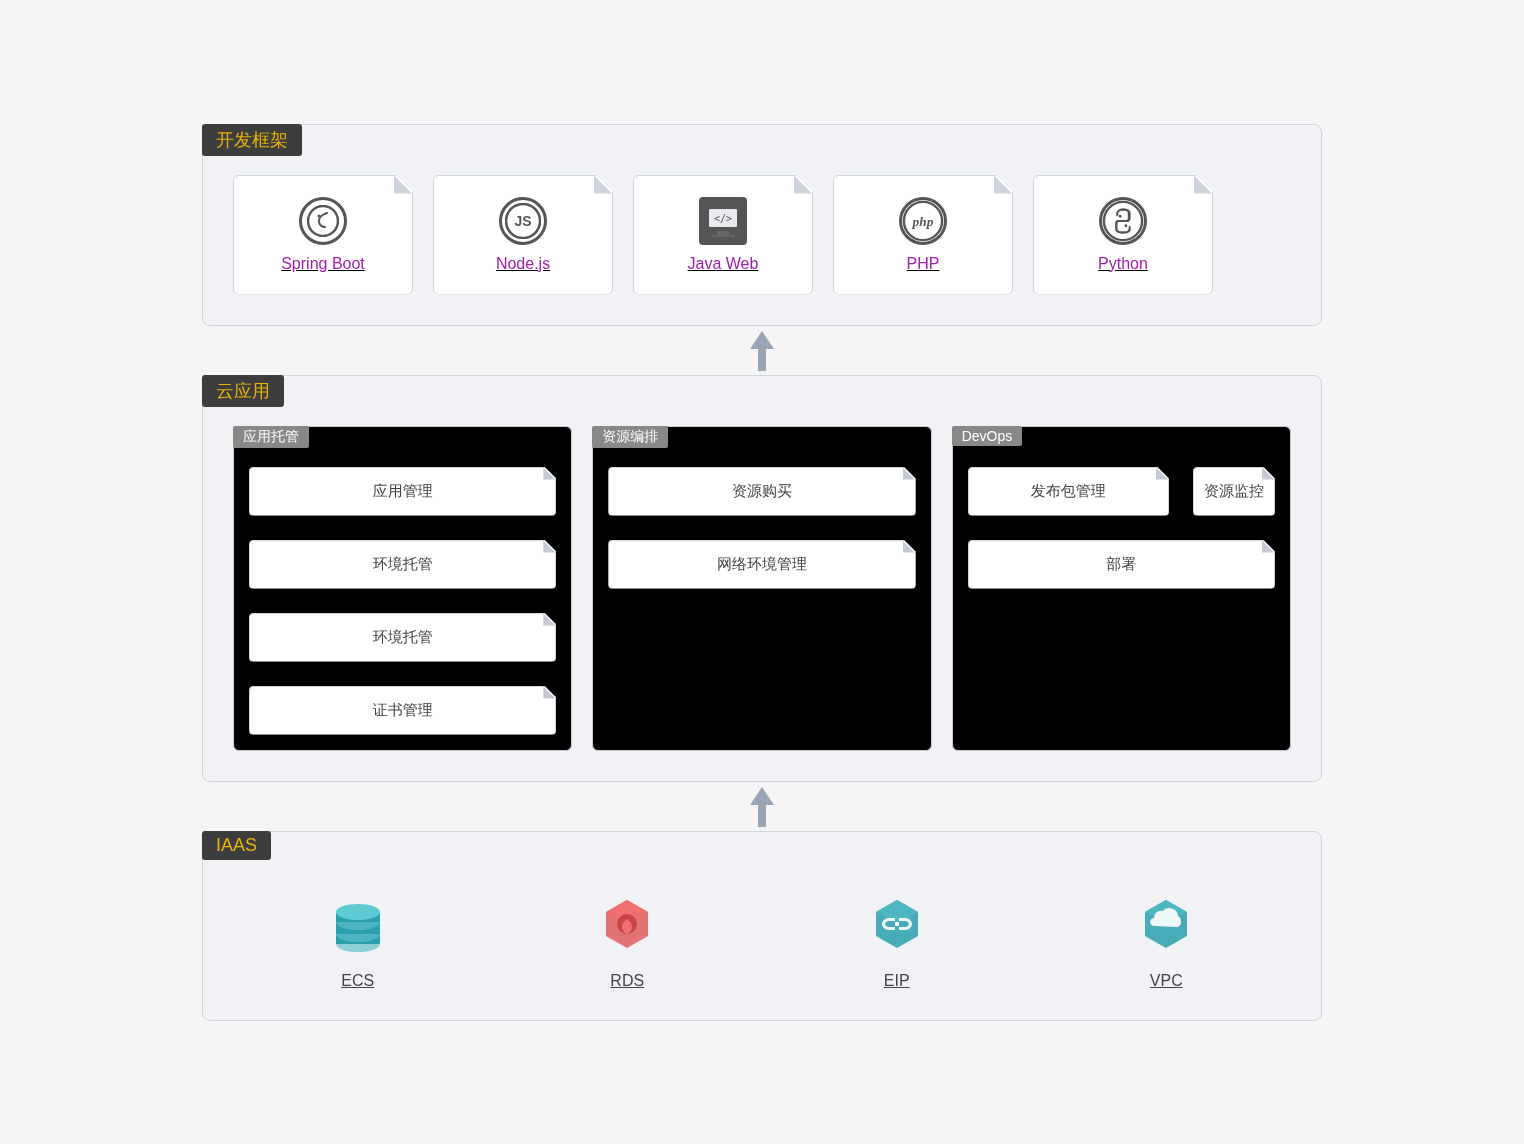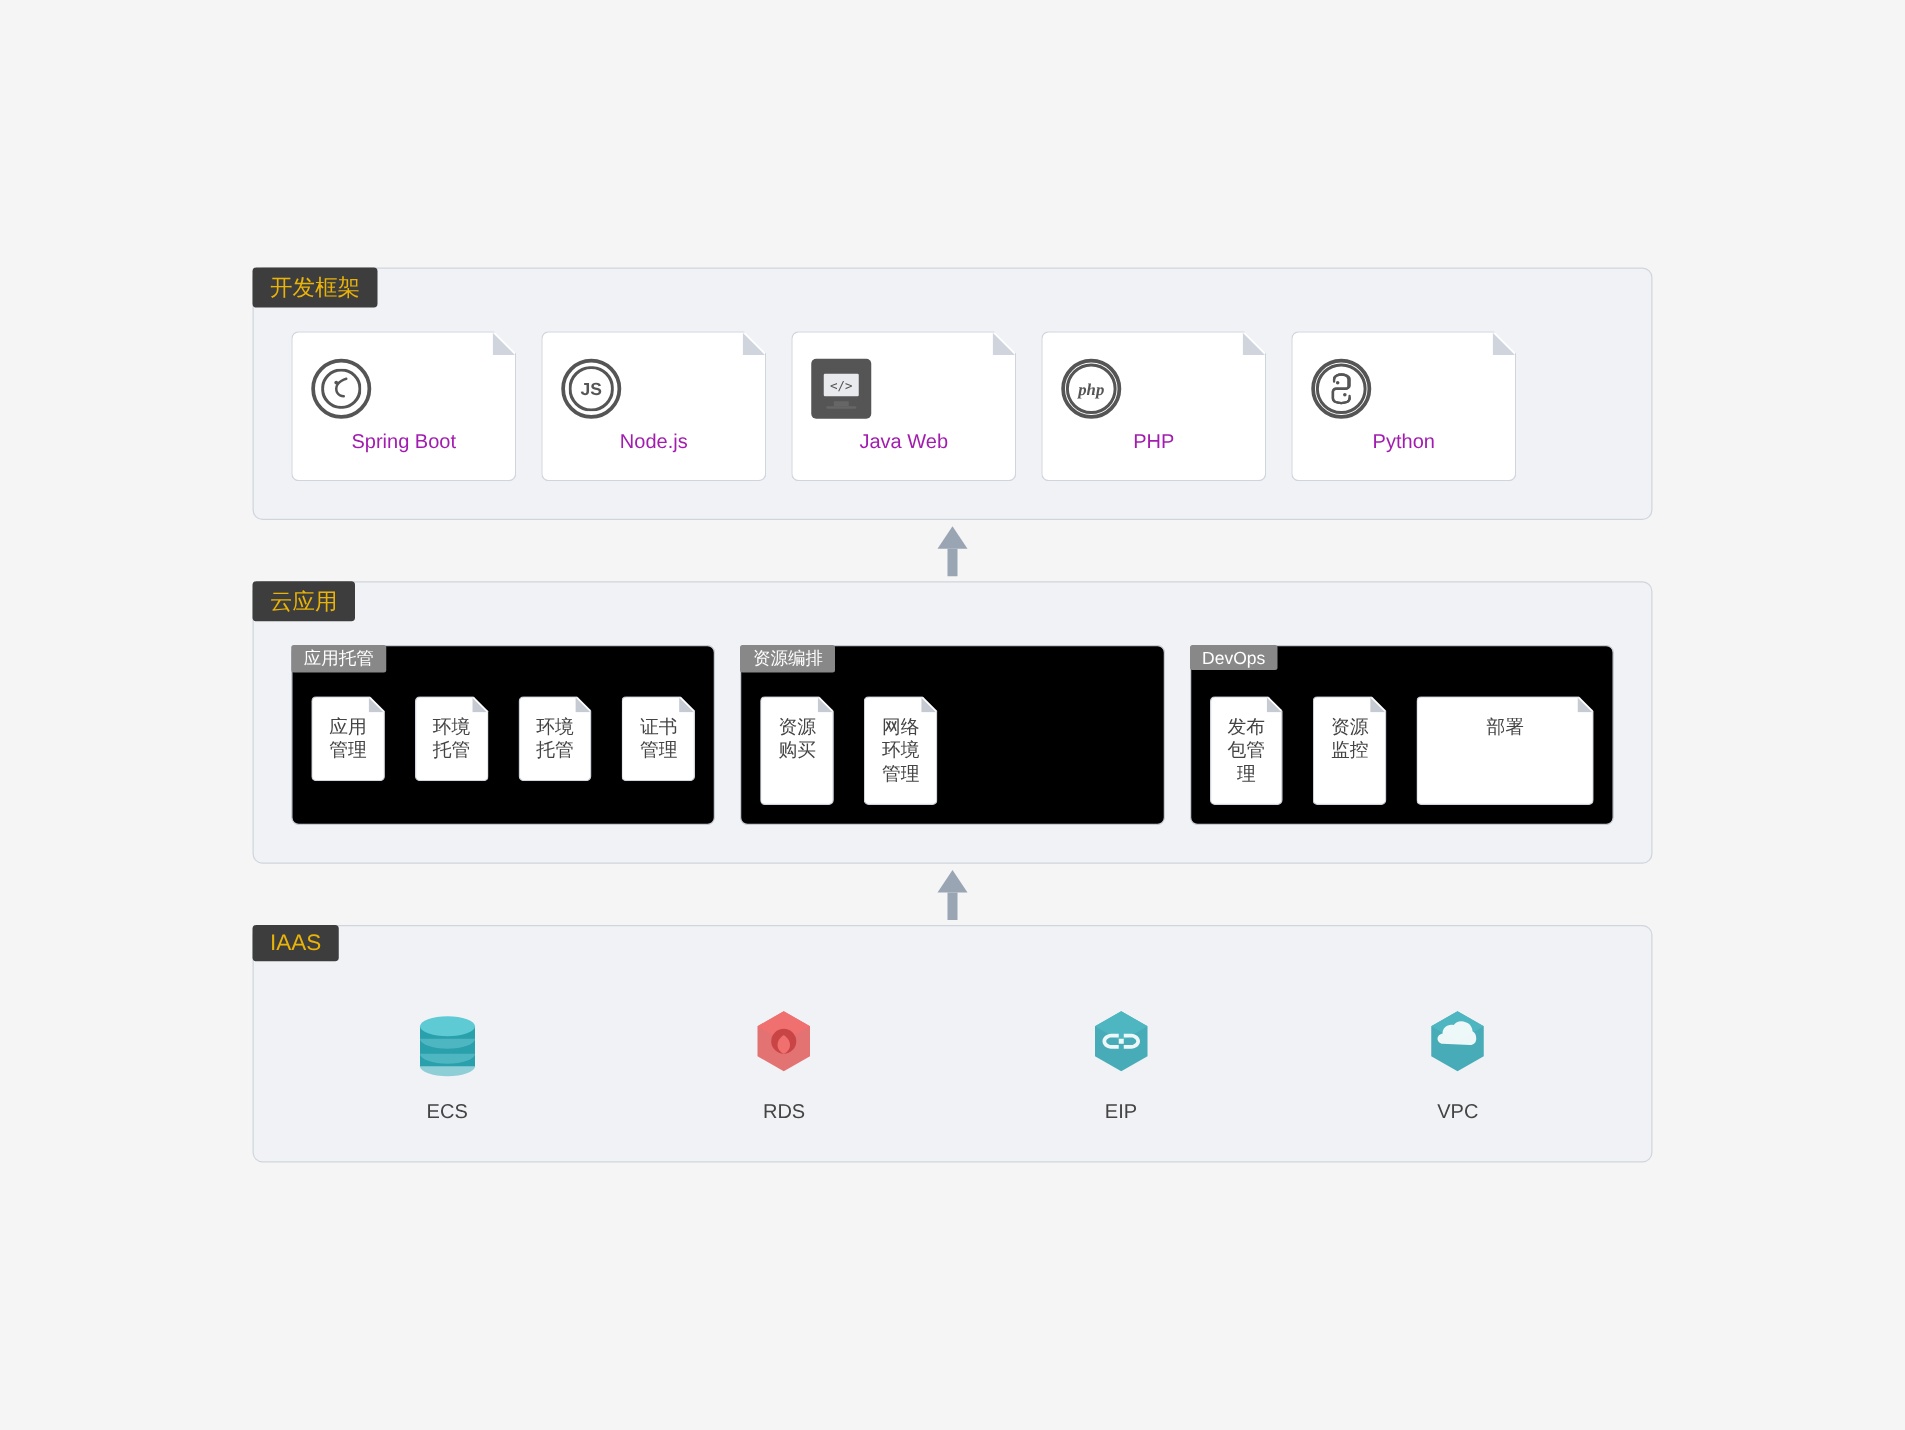--- a/index.html
+++ b/index.html
@@ -58,26 +58,28 @@
       justify-content: flex-start;
     }
     .tech-card {
       background: #fff;
       border: 1.5px solid #d0d5dd;
       border-radius: 6px;
       width: 180px;
       min-height: 120px;
       display: flex;
       flex-direction: column;
+      align-items: center;
       justify-content: center;
       gap: 10px;
       padding: 20px 15px;
       
       position: relative;
       clip-path: polygon(0 0, calc(100% - 18px) 0, 100% 18px, 100% 100%, 0 100%);
+      text-decoration: underline;
     }
     .tech-card::before {
       content: '';
       position: absolute;
       top: 0;
       right: 0;
       width: 18px;
       height: 18px;
       background: #d0d5dd;
       clip-path: polygon(0 0, 100% 100%, 0 100%);
@@ -184,21 +186,21 @@
       color: #fff;
       font-size: 14px;
       padding: 2px 10px;
       border-radius: 2px;
       position: absolute;
       top: -1px;
       left: -1px;
     }
     .sub-section-grid {
       display: grid;
-      grid-template-columns: 1fr 1fr 1fr 1fr;
+      grid-template-columns: 1fr;
       gap: 24px;
     }
     .grid-cell {
       background: #fff;
       border: 1px solid #d0d5dd;
       border-radius: 4px;
       text-align: center;
       padding: 14px 10px;
       font-size: 15px;
       color: #444;
@@ -242,20 +244,21 @@
     .iaas-icon-box {
       width: 80px;
       height: 80px;
       display: flex;
       align-items: center;
       justify-content: center;
     }
     .iaas-label {
       font-size: 16px;
       color: #444;
+      text-decoration: underline;
     }
 
     
     .ecs-icon svg, .rds-icon svg, .eip-icon svg, .slb-icon svg, .vpc-icon svg {
       width: 70px;
       height: 70px;
     }
   </style>
 </head>
 <body>

